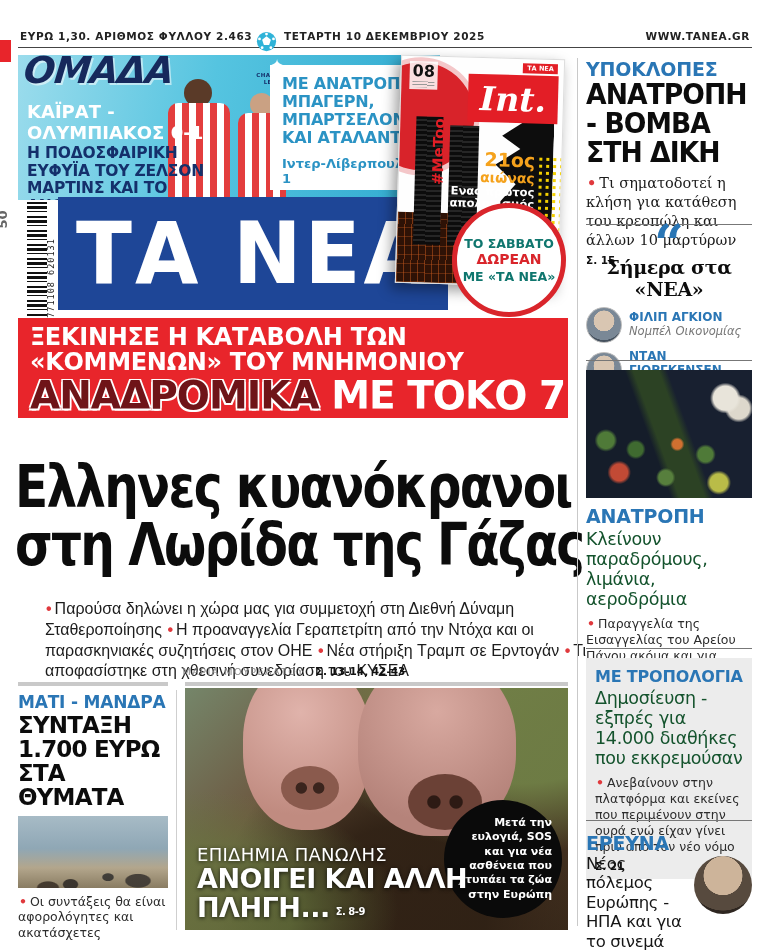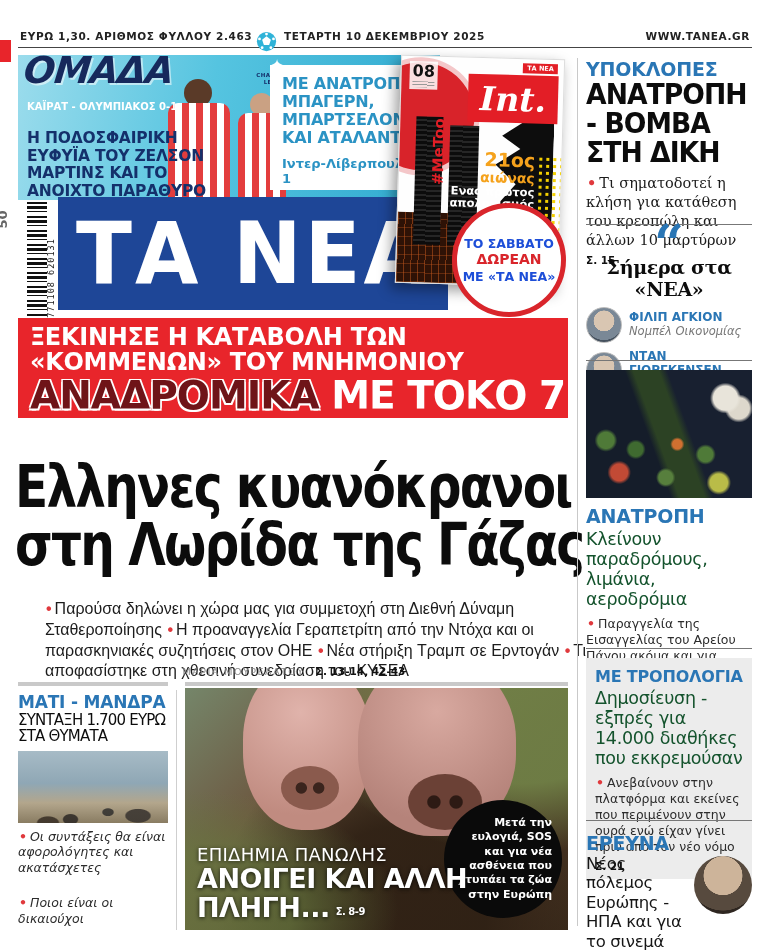--- a/index.html
+++ b/index.html
@@ -34,21 +34,21 @@
           background:repeating-linear-gradient(90deg,#e33d3d 0 7px,#fff 7px 14px);}
   .player.p1{left:10px;top:28px;width:62px;height:97px;}
   .player.p2{left:80px;top:38px;width:48px;height:87px;}
   .phead{position:absolute;border-radius:50%;}
   .phead.h1{left:26px;top:4px;width:28px;height:28px;background:#5a3a28;}
   .phead.h2{left:92px;top:18px;width:23px;height:23px;background:#caa183;}
   .cl-logo{position:absolute;left:236px;top:3px;width:46px;text-align:center;color:#14306b;}
   .cl-logo .star{font-size:15px;line-height:14px;color:#fff;}
   .cl-logo .t{font-size:5.5px;font-weight:900;letter-spacing:.4px;line-height:1.2;}
   .omada-text{position:absolute;left:9px;top:46px;width:215px;z-index:2;}
-  .omada-kicker{font-size:10px;font-weight:bold;color:#fff;margin-bottom:18px;}
+  .omada-kicker{font-size:18px;font-weight:bold;color:#fff;margin-bottom:2px;}
   .omada-head{font-size:15.5px;font-weight:900;color:#14306b;line-height:1.14;letter-spacing:-.2px;}
   .omada-side{position:absolute;left:252px;top:10px;width:170px;height:125px;background:#fff;
               padding:10px 10px 0 12px;box-sizing:border-box;z-index:1;}
   .omada-side-head{font-size:16px;font-weight:900;color:#2b93c4;line-height:1.12;letter-spacing:-.2px;}
   .omada-side-sub{font-size:13px;font-weight:bold;color:#2b93c4;margin-top:9px;}
 
   
   .logo-box{position:absolute;left:58px;top:197px;width:390px;height:113px;background:#1e4697;
             display:flex;align-items:center;justify-content:center;z-index:2;}
   .logo-box span{color:#fff;font-size:82px;font-weight:900;letter-spacing:3px;
@@ -85,21 +85,21 @@
   .mag-covertext .l2{color:#f5a21c;font-size:14px;font-weight:900;}
   .mag-covertext .l3,.mag-covertext .l4{color:#fff;font-size:11.5px;font-weight:bold;}
   .mag-metoo{position:absolute;left:30px;top:128px;z-index:5;color:#e31e26;font-size:15px;font-weight:900;
              transform:rotate(-90deg);transform-origin:left top;}
   .mag-ai{position:absolute;left:58px;top:178px;z-index:5;color:#e31e26;font-size:17px;font-weight:900;}
 
   
   .badge{position:absolute;left:452px;top:203px;width:104px;height:104px;border-radius:50%;background:#fff;
          border:5px solid #d9252b;z-index:6;display:flex;flex-direction:column;align-items:center;
          justify-content:center;text-align:center;line-height:1.25;}
-  .badge .b1,.badge .b3{font-size:12.5px;font-weight:900;color:#1d4ed8;}
+  .badge .b1,.badge .b3{font-size:12.5px;font-weight:900;color:#0f766e;}
   .badge .b2{font-size:14px;font-weight:900;color:#d9252b;}
 
   
   .banner{position:absolute;left:18px;top:318px;width:550px;height:100px;background:#e8252b;color:#fff;
           padding:7px 12px;box-sizing:border-box;}
   .banner-kicker{font-size:24px;font-weight:bold;letter-spacing:-.3px;line-height:1.05;}
   .banner-main{margin-top:1px;font-size:39px;font-weight:900;letter-spacing:-1px;line-height:1.02;white-space:nowrap;}
   .banner-main .dark{color:#6f1418;
       text-shadow:-1.5px -1.5px 0 #fff,1.5px -1.5px 0 #fff,-1.5px 1.5px 0 #fff,1.5px 1.5px 0 #fff;}
   .banner-sub{margin-top:3px;font-family:"DejaVu Serif","Liberation Serif",serif;font-size:14.5px;}
@@ -117,29 +117,29 @@
   .lead-byline{position:absolute;left:18px;top:660px;width:552px;text-align:center;}
   .lead-byline .name{font-size:9.5px;color:#8a8a8a;letter-spacing:1.5px;}
   .lead-byline .pg{font-size:10.5px;font-weight:900;color:#111;margin-left:6px;}
 
   .gbar{position:absolute;height:4px;background:#c9c9c9;top:682px;}
   .vline{position:absolute;left:176px;top:690px;width:1px;height:240px;background:#cfcfcf;}
 
   
   .mati{position:absolute;left:18px;top:692px;width:150px;}
   .sec-kicker{font-size:17px;font-weight:900;color:#2a76b5;letter-spacing:-.2px;}
-  .mati-head{font-size:15px;font-weight:400;line-height:1.05;letter-spacing:-.8px;color:#0c0c0c;margin-top:1px;}
+  .mati-head{font-size:23px;font-weight:700;line-height:1.05;letter-spacing:-.8px;color:#0c0c0c;margin-top:1px;}
   .mati-photo{width:150px;height:72px;margin-top:6px;
      background:radial-gradient(ellipse at 20% 100%,rgba(60,50,40,.9) 6%,transparent 7%),
         radial-gradient(ellipse at 35% 95%,rgba(50,45,40,.9) 5%,transparent 6%),
         radial-gradient(ellipse at 80% 90%,rgba(60,55,50,.9) 7%,transparent 8%),
         radial-gradient(ellipse at 60% 85%,rgba(40,40,40,.8) 4%,transparent 5%),
         linear-gradient(180deg,#a7bbc6 0%,#8fa7b5 45%,#b3a68c 72%,#897c62 100%);}
   .sm-bullets{font-size:12.5px;line-height:1.25;color:#2c2c2c;margin-top:6px;}
-  .sm-bullets p{margin:0 0 20px 0;font-style:italic;}
+  .sm-bullets p{margin:0 0 20px 0;}
   .sec-pages{font-size:10.5px;font-weight:900;color:#111;margin-top:4px;}
 
   
   .pig{position:absolute;left:185px;top:688px;width:383px;height:242px;overflow:hidden;
      background:radial-gradient(ellipse at 88% 12%,rgba(116,136,74,.85) 0 22%,transparent 45%),
         radial-gradient(ellipse at 4% 92%,rgba(104,122,64,.7) 0 18%,transparent 38%),
         radial-gradient(ellipse at 55% 100%,rgba(46,32,20,.9) 0 30%,transparent 60%),
         linear-gradient(135deg,#75866a 0%,#6d5a42 30%,#4e3826 62%,#3a2a1b 100%);}
   .pigbody{position:absolute;border-radius:46%;}
   .pig1{left:58px;top:-26px;width:128px;height:168px;background:radial-gradient(circle at 45% 30%,#e0b3ab,#c08b80 75%);}

